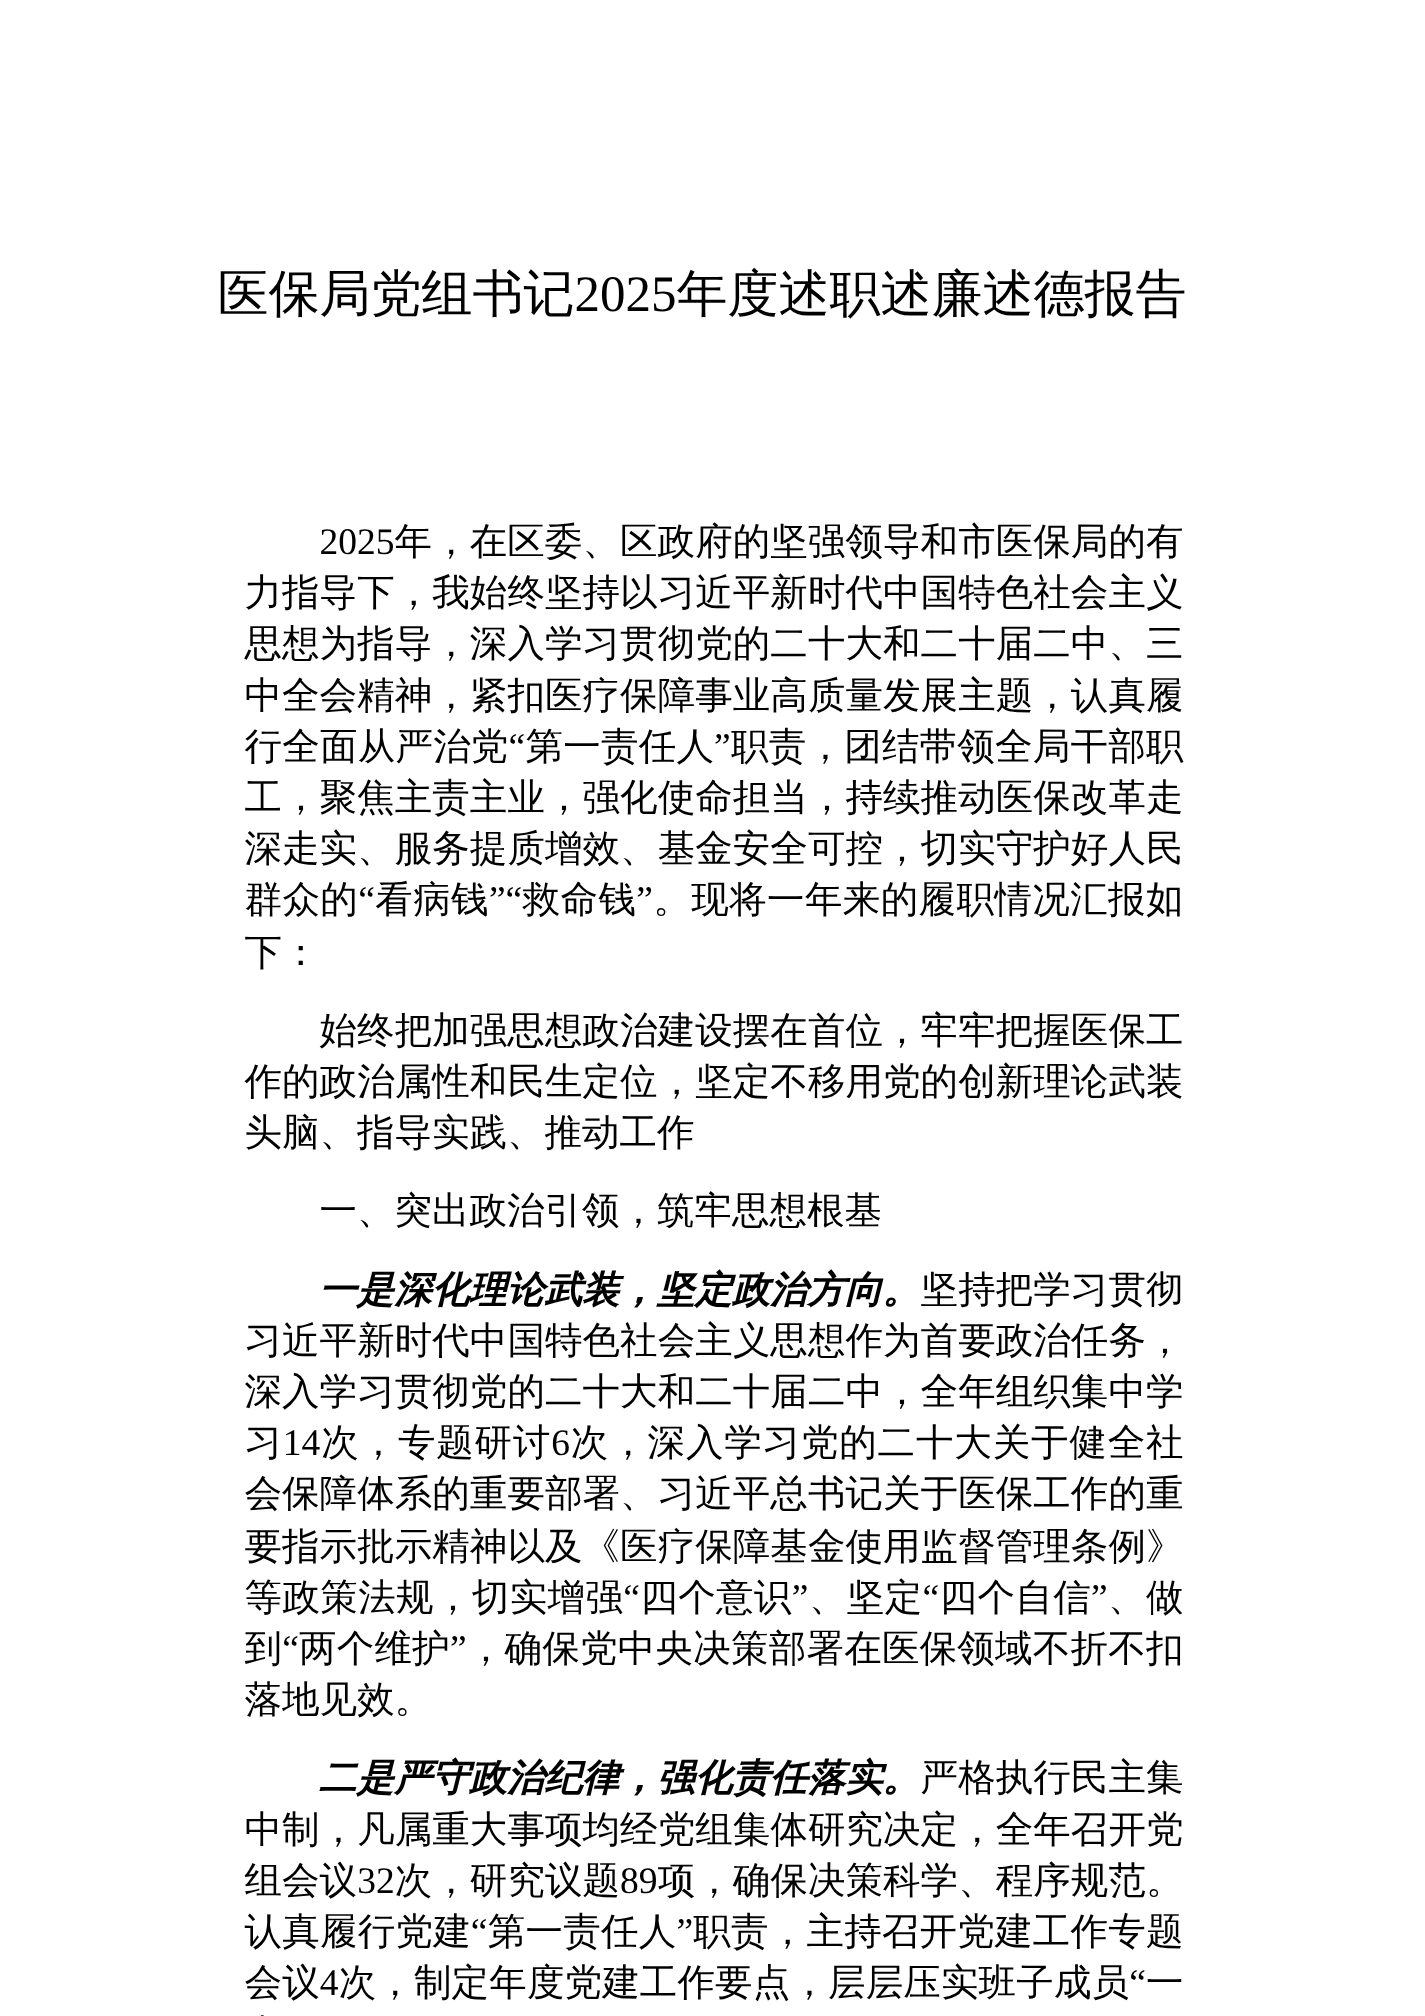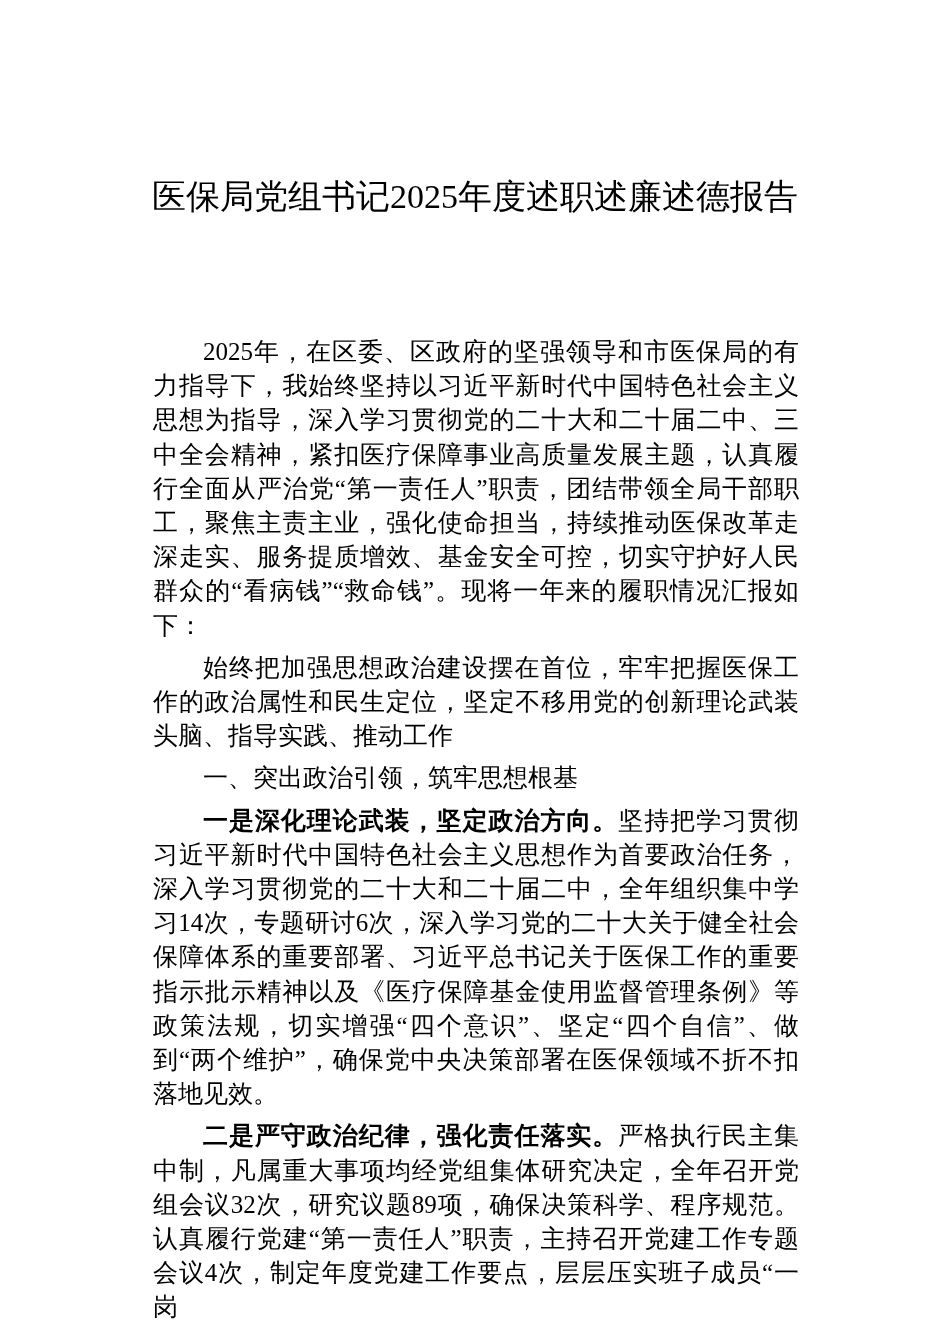--- a/index.html
+++ b/index.html
@@ -1,24 +1,24 @@
 <!DOCTYPE html>
 <html><head>
 <meta charset="utf-8">
 <style>
   html, body { margin: 0; padding: 0; background: #ffffff; }
   body { width: 950px; height: 1344px; overflow: hidden; position: relative;
          font-family: "Liberation Serif", "DejaVu Serif", serif; color: #000; }
   .page { position: absolute; left: 0; top: 0; width: 950px; height: 1344px; background: #fff; }
-  .title { position: absolute; left: 145px; width: 660px; top: 162px; text-align: center;
+  .title { position: absolute; left: 145px; width: 660px; top: 162px; 
            font-size: 34px; line-height: 70px; letter-spacing: 0px; }
   .body { position: absolute; left: 145px; width: 662px; top: 327px;
           font-size: 25px; line-height: 34.2px; text-align: justify; }
-  .body p { margin: 8px; text-indent: 50px; }
-  .body .bold { font-weight: bold; }
+  .body p { margin: 18px; text-indent: 50px; }
+  .body .bold { font-weight: bold; font-style: italic; }
 </style>
 </head>
 <body>
 
 <div class="page">
   <div class="title">医保局党组书记2025年度述职述廉述德报告</div>
 
   <div class="body">
     <p>2025年，在区委、区政府的坚强领导和市医保局的有力指导下，我始终坚持以习近平新时代中国特色社会主义思想为指导，深入学习贯彻党的二十大和二十届二中、三中全会精神，紧扣医疗保障事业高质量发展主题，认真履行全面从严治党“第一责任人”职责，团结带领全局干部职工，聚焦主责主业，强化使命担当，持续推动医保改革走深走实、服务提质增效、基金安全可控，切实守护好人民群众的“看病钱”“救命钱”。现将一年来的履职情况汇报如下：</p>
     <p>始终把加强思想政治建设摆在首位，牢牢把握医保工作的政治属性和民生定位，坚定不移用党的创新理论武装头脑、指导实践、推动工作</p>

